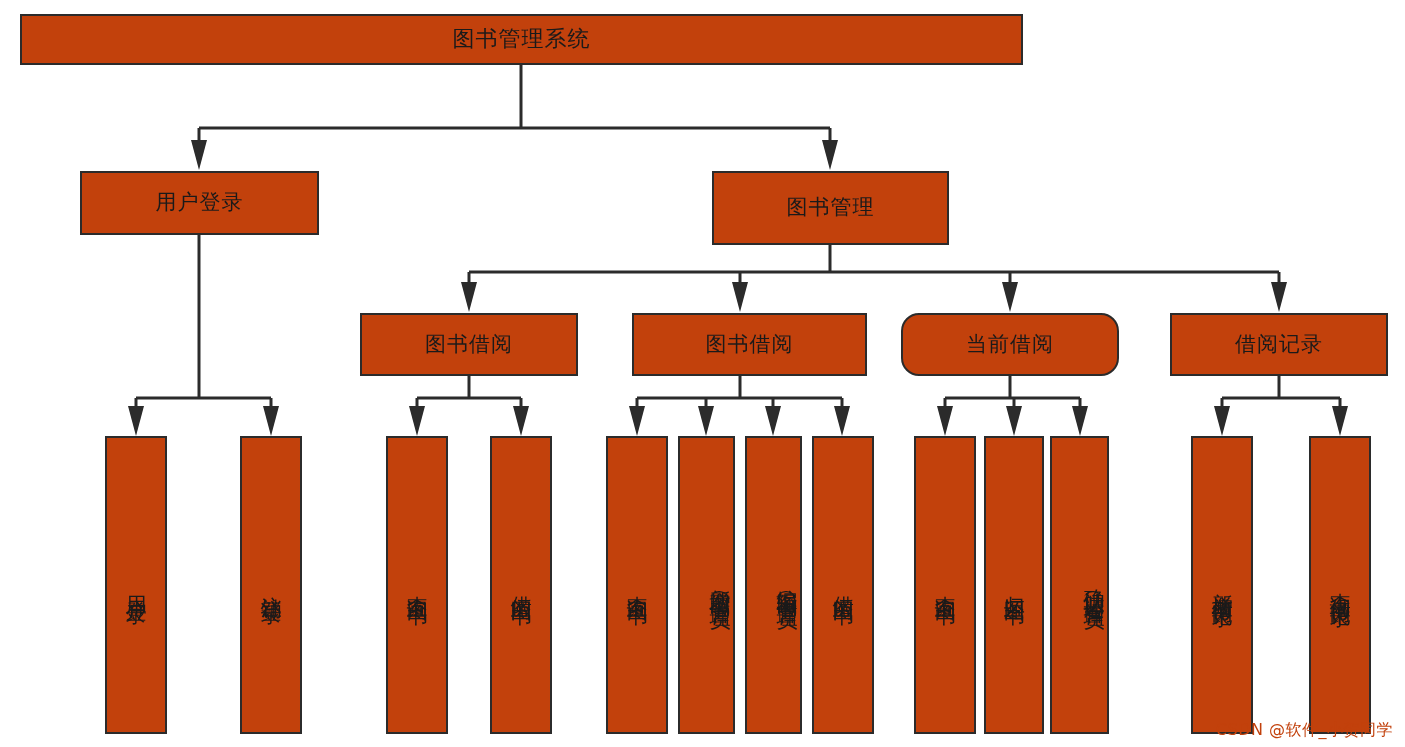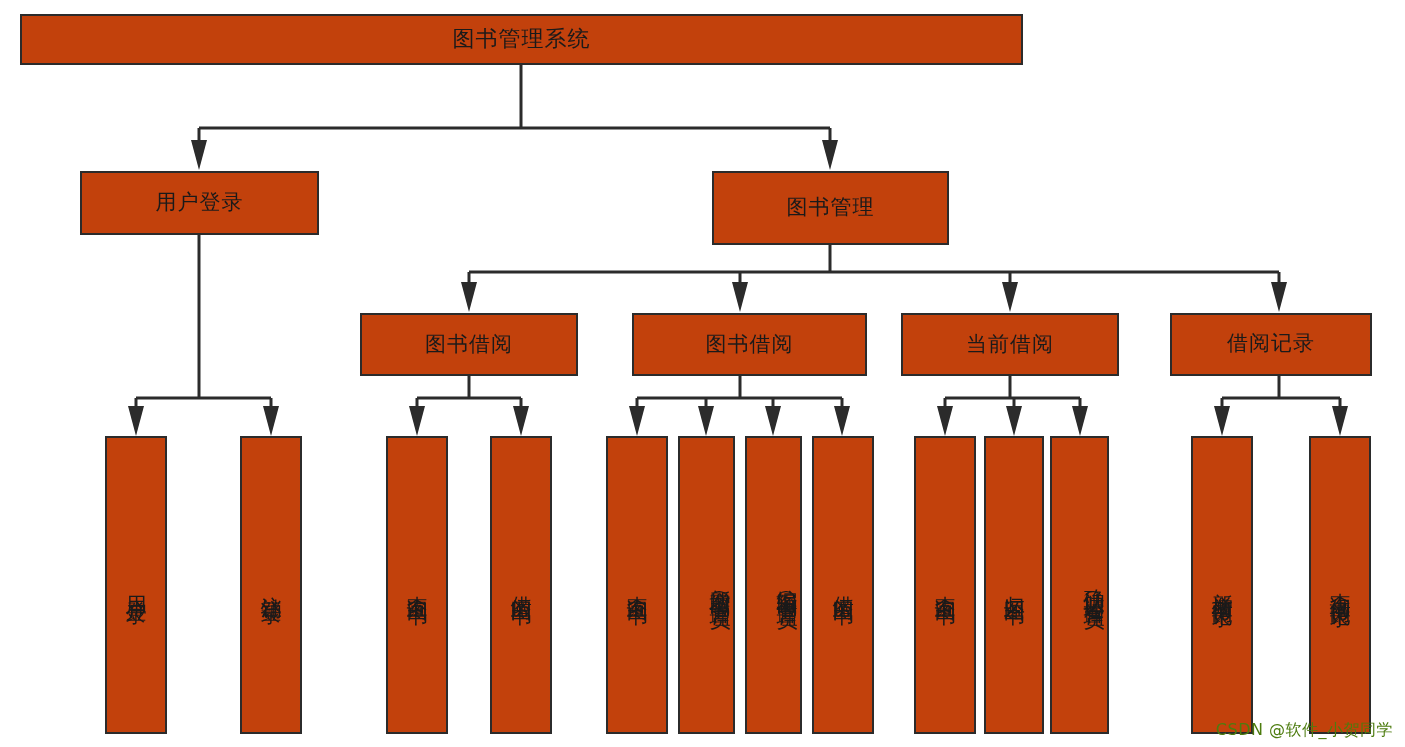--- a/index.html
+++ b/index.html
@@ -66,21 +66,21 @@
     fill: none;
   }
   .arrowhead {
     fill: #2b2b2b;
   }
   .watermark {
     position: absolute;
     right: 12px;
     bottom: 6px;
     font-size: 16px;
-    color: #4d7c0f;
+    color: #c2410c;
     letter-spacing: 0.5px;
     white-space: nowrap;
   }
 </style>
 </head>
 <body>
 
 <div id="canvas">
 
   <svg id="wires" viewBox="0 0 1405 747">
@@ -155,24 +155,24 @@
   <div class="node h" style="left:712px; top:171px; width:237px; height:74px;">
     <span>图书管理</span>
   </div>
 
   <div class="node h" style="left:360px; top:313px; width:218px; height:63px;">
     <span>图书借阅</span>
   </div>
   <div class="node h" style="left:632px; top:313px; width:235px; height:63px;">
     <span>图书借阅</span>
   </div>
-  <div class="node h" style="left:901px; top:313px; width:218px; height:63px;">
+  <div class="node h" style="left:901px; top:313px; width:218px; height:63px;border-radius:18px;">
     <span>当前借阅</span>
   </div>
-  <div class="node h" style="left:1170px; top:313px; width:202px; height:63px;font-family:Liberation Mono, monospace;">
+  <div class="node h" style="left:1170px; top:313px; width:218px; height:63px;">
     <span>借阅记录</span>
   </div>
 
   <div class="node v" style="left:105px; top:436px; width:62px; height:298px;">
     <span class="txt">用户登录</span>
   </div>
   <div class="node v" style="left:240px; top:436px; width:62px; height:298px;">
     <span class="txt">注销登录</span>
   </div>
 

